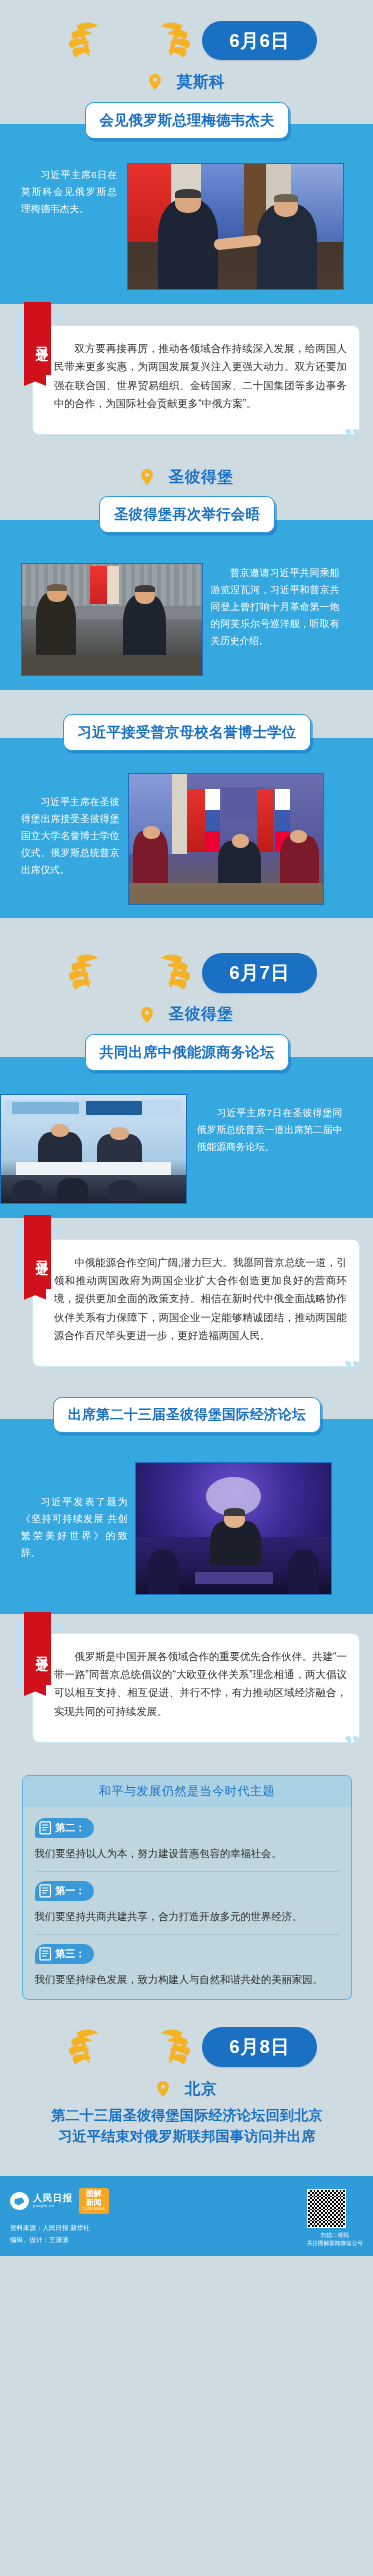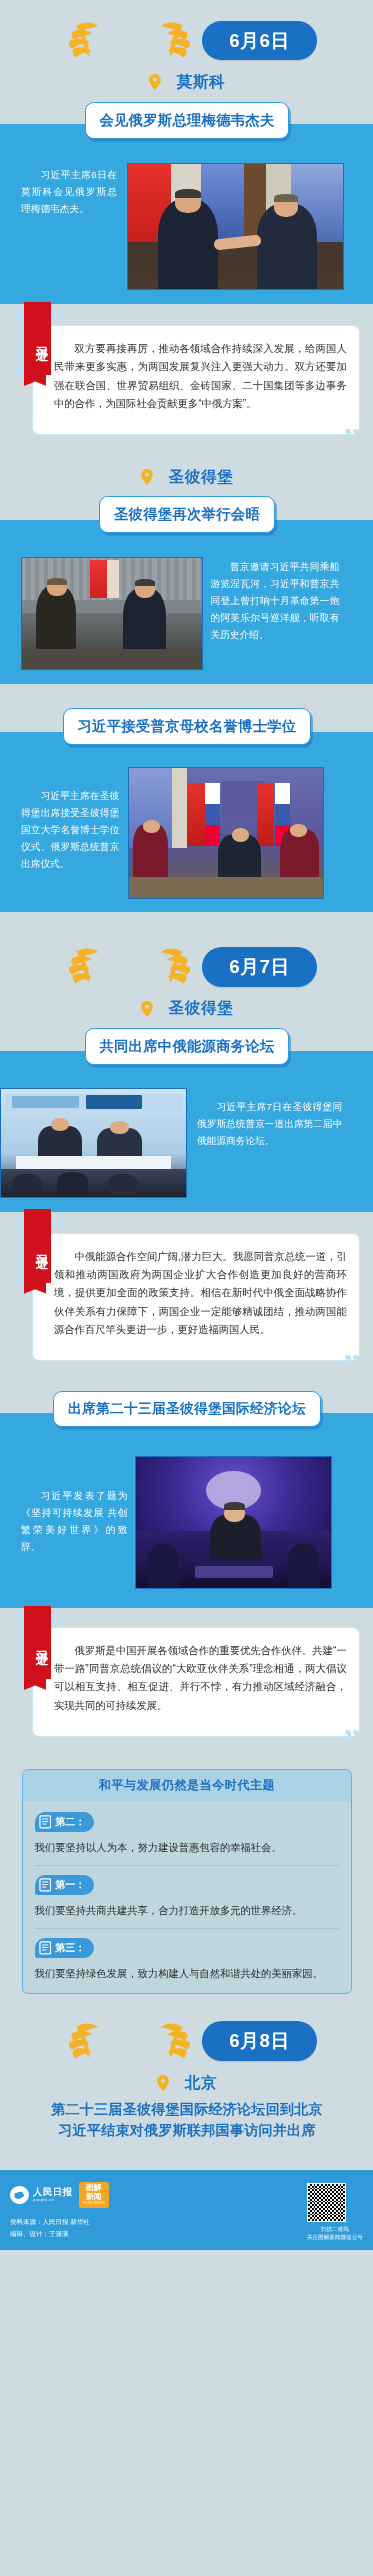--- a/index.html
+++ b/index.html
@@ -186,21 +186,21 @@
     margin: 16px 22.4px 0 22.4px;
     border: 0.9px solid #59b3e4;
     border-radius: 6.2px;
     overflow: hidden;
     background: #bfd6de;
   }
   .theme-title {
     background: #abd2e4;
     color: #1a71c4;
     font-size: 12px;
-    font-weight: bold;
+    font-weight: normal;
     text-align: center;
     padding: 6.9px 5px;
     letter-spacing: 0.6px;
   }
   .theme-items { padding: 2.5px 11.2px 11.2px 11.2px; }
   .theme-item { padding: 8.7px 0 0 0; }
   .theme-item + .theme-item { border-top: 0.6px solid #a8c4cd; margin-top: 8.7px; }
   .theme-tag {
     display: inline-flex;
     align-items: center;
@@ -389,21 +389,21 @@
         <circle cx="9.5" cy="9.3" r="3.3" fill="#cedbe0"></circle>
       </svg>
       <span class="city-name">圣彼得堡</span>
     </div>
     <div class="headline-wrap">
       <div class="headline">圣彼得堡再次举行会晤</div>
     </div>
   </div>
 
   <div class="band" style="margin-top:-16px;padding-top:16px;">
-    <div class="row" style="padding-top:21px;border-radius:21px;">
+    <div class="row" style="padding-top:27px;border-radius:21px;">
       <div class="photo" style="width:182px;height:113px;margin-left:21px;">
         <div class="ph-inner" style="background:linear-gradient(180deg,#8d9499 0%,#6d7378 48%,#3c3a34 100%);">
           <div style="position:absolute;left:0;top:0;width:100%;height:48%;background:repeating-linear-gradient(90deg,#9aa1a6 0 4.4px,#8b9297 4.4px 8.7px);"></div>
           <div style="position:absolute;left:0;top:38%;width:100%;height:12%;background:#7e858a;"></div>
           <div style="position:absolute;left:38%;top:2%;width:9%;height:34%;background:linear-gradient(180deg,#e33,#c22);"></div>
           <div style="position:absolute;left:47%;top:2%;width:7%;height:34%;background:#ead9c8;"></div>
           <div style="position:absolute;left:8%;top:26%;width:22%;height:74%;background:#2a2620;border-radius:32% 32% 0 0;"></div>
           <div style="position:absolute;left:14%;top:20%;width:11%;height:14%;background:#d9a477;border-radius:46%;"></div>
           <div style="position:absolute;left:14%;top:18%;width:11%;height:6%;background:#6d5b40;border-radius:46% 46% 0 0;"></div>
           <div style="position:absolute;left:56%;top:28%;width:24%;height:72%;background:#1e2330;border-radius:34% 34% 0 0;"></div>

